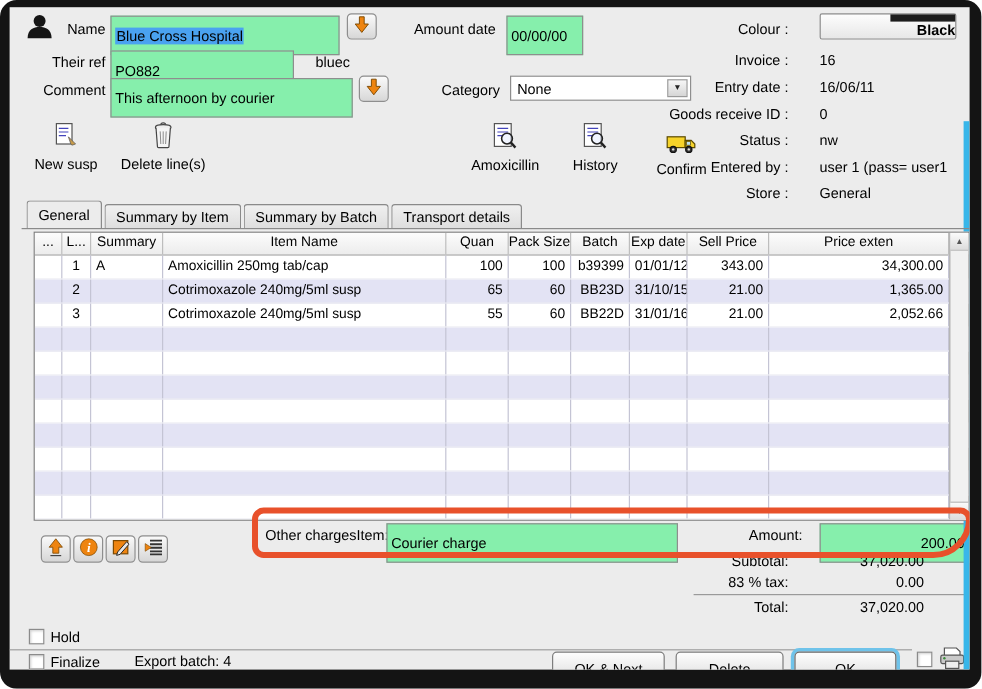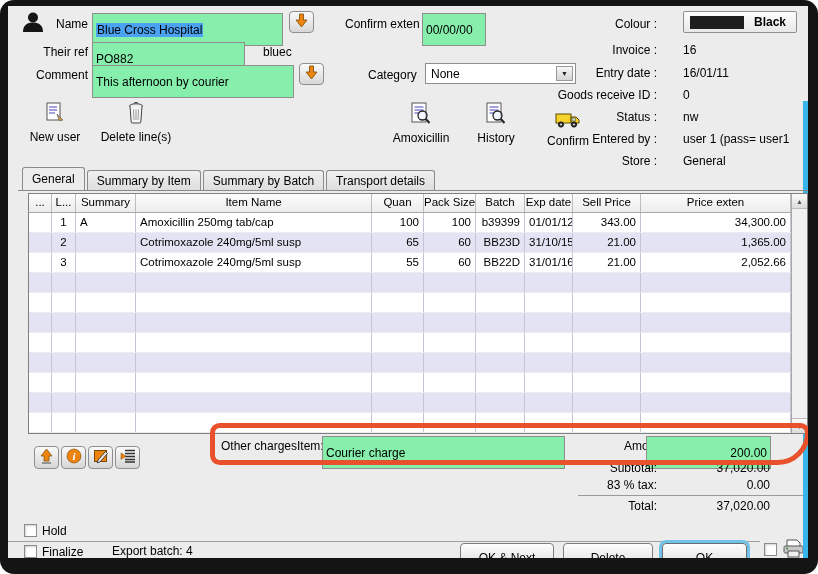--- a/index.html
+++ b/index.html
@@ -25,21 +25,21 @@
   .tb .sel { background:#4aa2f0; padding:0 1px; }
   .arrowbtn {
     position:absolute; width:25px; height:22px; border:1px solid #8e8e8e;
     border-radius:4px; background:linear-gradient(#fafafa,#d7d7d7);
     display:flex; align-items:center; justify-content:center; padding:0;
   }
   .colourctl {
     position:absolute; left:675px; top:5px; width:114px; height:22px;
     border:1px solid #8e8e8e; border-radius:2px;
     background:linear-gradient(#fdfdfd,#e7e7e7);
-    display:flex; align-items:center;
+    display:flex; align-items:flex-end;flex-direction:column;
   }
   .swatch { width:54px; height:13px; background:#1d1d1d; margin-left:6px; }
   .colourname { flex:1; text-align:center; font-weight:bold; }
   .combo {
     position:absolute; left:417px; top:57px; width:151px; height:21px;
     background:#fff; border:1px solid #8e8e8e; display:flex; align-items:center;
     padding-left:5px;
   }
   .combobtn {
     position:absolute; right:2px; top:2px; width:17px; height:15px;
@@ -128,21 +128,21 @@
     <div class="tb" style="left:84px;top:7px;width:191px;">
       <span class="sel">Blue Cross Hospital</span>
     </div>
     <button class="arrowbtn" style="left:281px;top:5px;">
       <span>
         <svg width="13" height="15" viewBox="0 0 13 15">
             <path d="M4.5,1 h4 v6 h3.5 l-5.5,7 -5.5,-7 h3.5 z" fill="#ee8410" stroke="#7c4a03" stroke-width="0.8"></path>
           </svg>
       </span>
     </button>
-    <span class="lbl" style="left:337px;top:11px;">Confirm exten</span>
+    <span class="lbl" style="left:337px;top:11px;">Amount date</span>
     <div class="tb" style="left:414px;top:7px;width:64px;">
       <span>00/00/00</span>
     </div>
     <span class="infolabel" style="top:11px;">Colour :</span>
     <div class="colourctl">
       <span class="swatch"></span>
       <span class="colourname">Black</span>
     </div>
 
     <span class="flabel" style="top:39px;">Their ref</span>
@@ -164,41 +164,41 @@
     </button>
     <span class="lbl" style="left:360px;top:62px;">Category</span>
     <div class="combo">
       <span>None</span>
       <span class="combobtn">▼</span>
     </div>
 
     <span class="infolabel" style="top:37px;">Invoice :</span>
     <span class="infoval" style="top:37px;">16</span>
     <span class="infolabel" style="top:60px;">Entry date :</span>
-    <span class="infoval" style="top:60px;">16/01/11</span>
+    <span class="infoval" style="top:60px;">16/06/11</span>
     <span class="infolabel" style="top:82px;">Goods receive ID :</span>
     <span class="infoval" style="top:82px;">0</span>
     <span class="infolabel" style="top:104px;">Status :</span>
     <span class="infoval" style="top:104px;">nw</span>
     <span class="infolabel" style="top:126px;">Entered by :</span>
     <span class="infoval" style="top:126px;">user 1 (pass= user1</span>
     <span class="infolabel" style="top:148px;">Store :</span>
     <span class="infoval" style="top:148px;">General</span>
 
     <div class="tool" style="left:12px;top:95px;width:70px;">
       <div class="ticon">
           <span>
         <svg width="20" height="24" viewBox="0 0 20 24">
               <rect x="2" y="2" width="13" height="17" fill="#fff" stroke="#555"></rect>
               <path d="M4,6 h8 M4,9 h8 M4,12 h6" stroke="#4444bb" stroke-width="1" fill="none"></path>
               <path d="M12,13 l6,6 -3,1 -1,-1 z" fill="#c89b4a" stroke="#555" stroke-width="0.6"></path>
             </svg>
       </span>
         </div>
-      <div class="tlabel">New user</div>
+      <div class="tlabel">New susp</div>
     </div>
     <div class="tool" style="left:84px;top:95px;width:88px;">
       <div class="ticon">
           <span>
         <svg width="18" height="24" viewBox="0 0 18 24">
               <path d="M7,3 a2,1.6 0 0 1 4,0" fill="none" stroke="#444"></path>
               <ellipse cx="9" cy="5" rx="6.5" ry="2.2" fill="#eee" stroke="#444"></ellipse>
               <path d="M3,5.5 L4.2,21 a1,1 0 0 0 1,1 h7.6 a1,1 0 0 0 1,-1 L15,5.5" fill="#f4f4f4" stroke="#444"></path>
               <path d="M6.5,8.5 l0.5,10.5 M9,8.5 v10.5 M11.5,8.5 l-0.5,10.5" stroke="#888" stroke-width="0.8" fill="none"></path>
             </svg>
@@ -444,21 +444,21 @@
             <path d="M1,5 L6,8.2 L1,11.4 Z" fill="#ee8410" stroke="#7c4a03" stroke-width="0.5"></path>
           </svg></span>
     </button>
 
     <span class="lbl" style="left:213px;top:433px;">Other charges</span>
     <span class="lbl" style="left:289px;top:433px;">Item:</span>
     <div class="tb" style="left:314px;top:430px;width:243px;">
       <span>Courier charge</span>
     </div>
     <span class="lbl" style="left:616px;top:433px;">Amount:</span>
-    <div class="tb" style="left:638px;top:430px;width:125px;justify-content:flex-end;">
+    <div class="tb" style="left:675px;top:430px;width:125px;justify-content:flex-end;">
       <span>200.00</span>
     </div>
     <div class="highlight"></div>
 
     <span class="totlabel" style="top:455px;">Subtotal:</span>
     <span class="totval" style="top:455px;">37,020.00</span>
     <span class="totlabel" style="top:472px;">83 % tax:</span>
     <span class="totval" style="top:472px;">0.00</span>
     <div class="totdivider"></div>
     <span class="totlabel" style="top:493px;">Total:</span>

